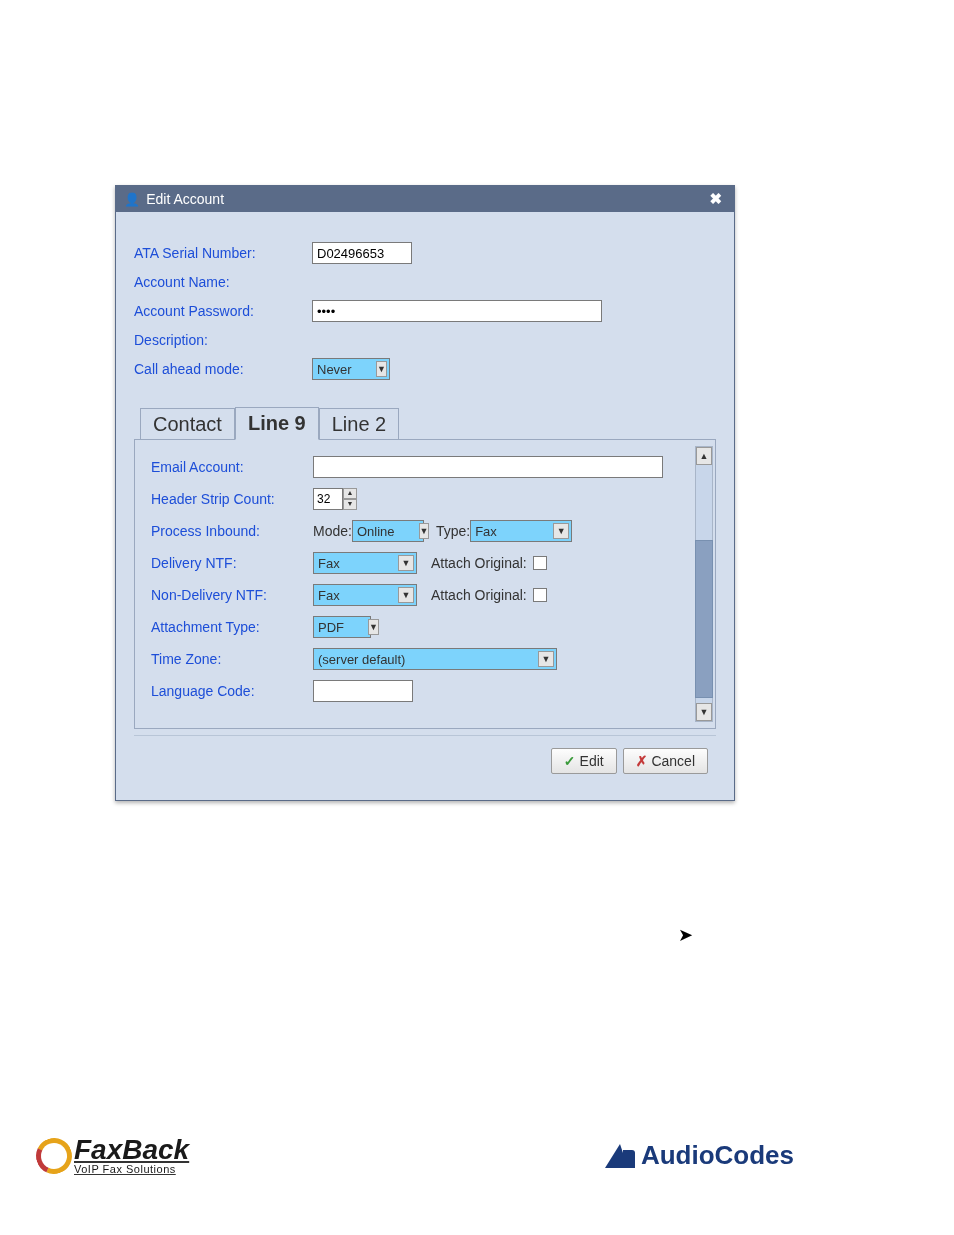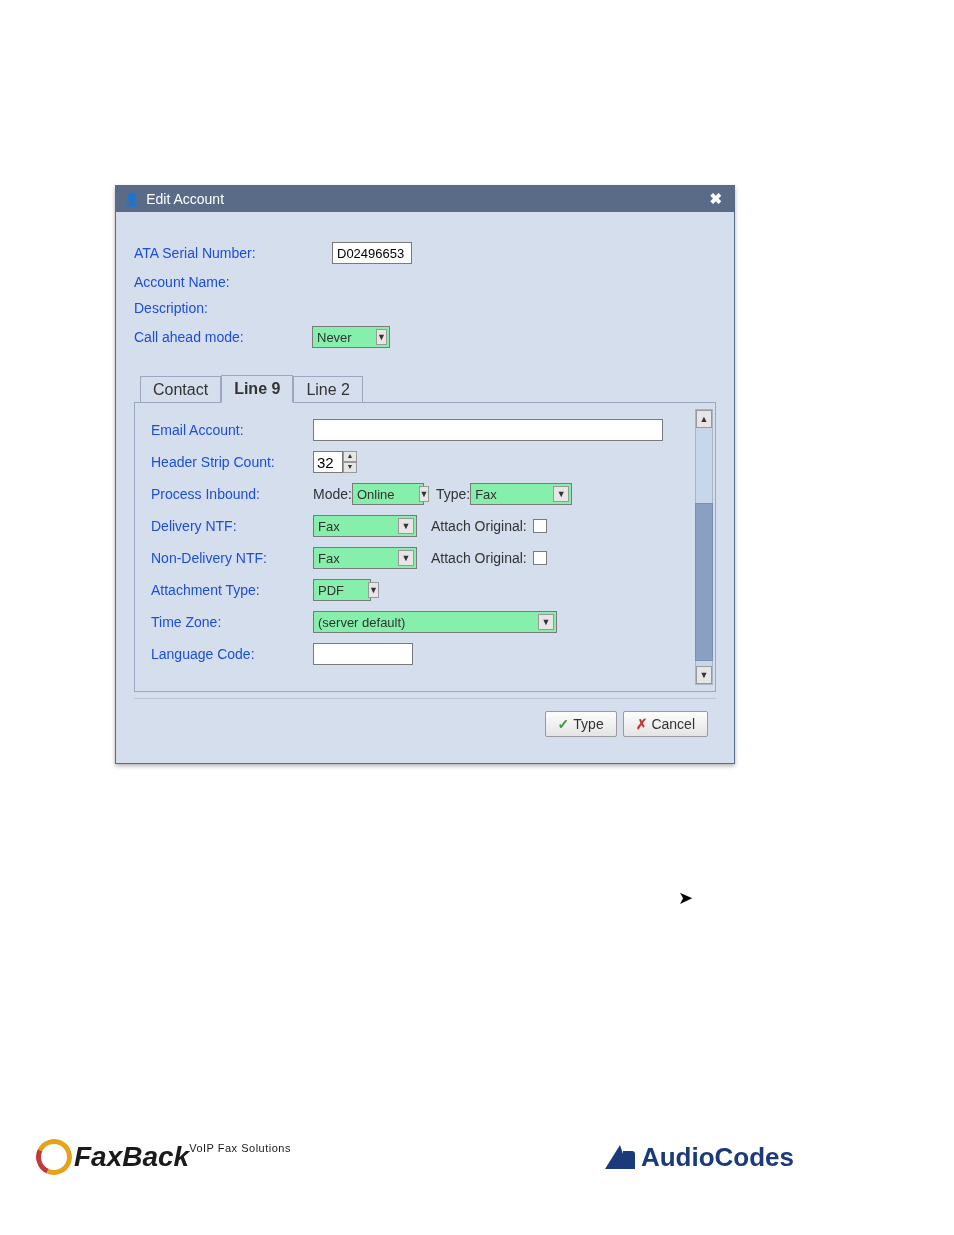--- a/index.html
+++ b/index.html
@@ -60,26 +60,26 @@
     text-align: left;
     color: #1d4ed8;
   }
   .text-input {
     border: 1px solid #7a7a7a;
     background: #fff;
     padding: 2px 4px;
     font-size: 13px;
     height: 22px;
   }
-  .w-short { width: 80px; margin-left: 20px; }
+  .w-short { width: 100px; }
   .w-med { width: 290px; }
   .w-long { width: 360px; }
   .select-like {
     border: 1px solid #7a7a7a;
-    background: #86efac;
+    background: #7dd3fc;
     height: 22px;
     display: inline-flex;
     align-items: center;
     justify-content: space-between;
     padding: 0 2px 0 4px;
     font-size: 13px;
     gap: 20px;
   }
   .select-like .caret {
     border: 1px solid #999;
@@ -99,21 +99,21 @@
   .tabs {
     display: flex;
     align-items: flex-end;
     margin-left: 6px;
   }
   .tab {
     padding: 4px 12px;
     border: 1px solid #9aa8bf;
     border-bottom: none;
     background: #d4deed;
-    font-size: 16px;
+    font-size: 20px;
     cursor: pointer;
     position: relative;
     top: 1px;
   }
   .tab.active {
     background: #d4deed;
     border-bottom: 1px solid #d4deed;
     font-weight: bold;
     z-index: 2;
   }
@@ -158,21 +158,21 @@
   }
   .spinner {
     display: inline-flex;
     align-items: stretch;
   }
   .spinner input {
     width: 30px;
     border: 1px solid #7a7a7a;
     height: 22px;
     padding: 0 3px;
-    font-size: 15px;
+    font-size: 12px;
   }
   .spinner .spin-btns {
     display: inline-flex;
     flex-direction: column;
     width: 14px;
   }
   .spinner .spin-btns span {
     flex: 1;
     border: 1px solid #999;
     background: #e6e6e6;
@@ -228,22 +228,23 @@
     width: 36px;
     height: 36px;
     border: 5px solid #e6a31a;
     border-left-color: #c03a3a;
     border-top-color: #e6a31a;
     border-radius: 50%;
     transform: rotate(-20deg);
   }
   .fb-text {
     display: flex;
-    flex-direction: row;
+    flex-direction: column;
     line-height: 1;
+    text-decoration: underline;
   }
   .fb-text .big {
     font-weight: 900;
     font-style: italic;
     font-size: 28px;
     color: #1a1a1a;
   }
   .fb-text .small {
     font-size: 11px;
     color: #1a1a1a;
@@ -302,20 +303,24 @@
   </div>
 
   <div class="dialog-body">
 
     <div class="form-row">
       <span class="form-label">ATA Serial Number:</span>
       <input class="text-input w-short" value="D02496653" style="">
     </div>
     <div class="form-row">
       <span class="form-label">Account Name:</span>
+    </div>
+    <div class="form-row">
+      <span class="form-label">Account Password:</span>
+      <input class="text-input w-med" value="••••" style="">
     </div>
     <div class="form-row">
       <span class="form-label">Description:</span>
     </div>
     <div class="form-row">
       <span class="form-label">Call ahead mode:</span>
       <span class="select-like" style="width:78px">
         <span>Never</span>
         <span class="caret">▼</span>
       </span>
@@ -405,21 +410,21 @@
           <div class="scroll-btn">▼</div>
         </div>
         <div class="scroll-thumb"></div>
         <span class="cursor-arrow">➤</span>
       </div>
     </div>
 
     <div class="buttons-row">
       <div class="btn">
         <span class="mark-check">✓</span>
-        <span>Type</span>
+        <span>Edit</span>
       </div>
       <div class="btn">
         <span class="mark-x">✗</span>
         <span>Cancel</span>
       </div>
     </div>
 
   </div>
 </div>
 

